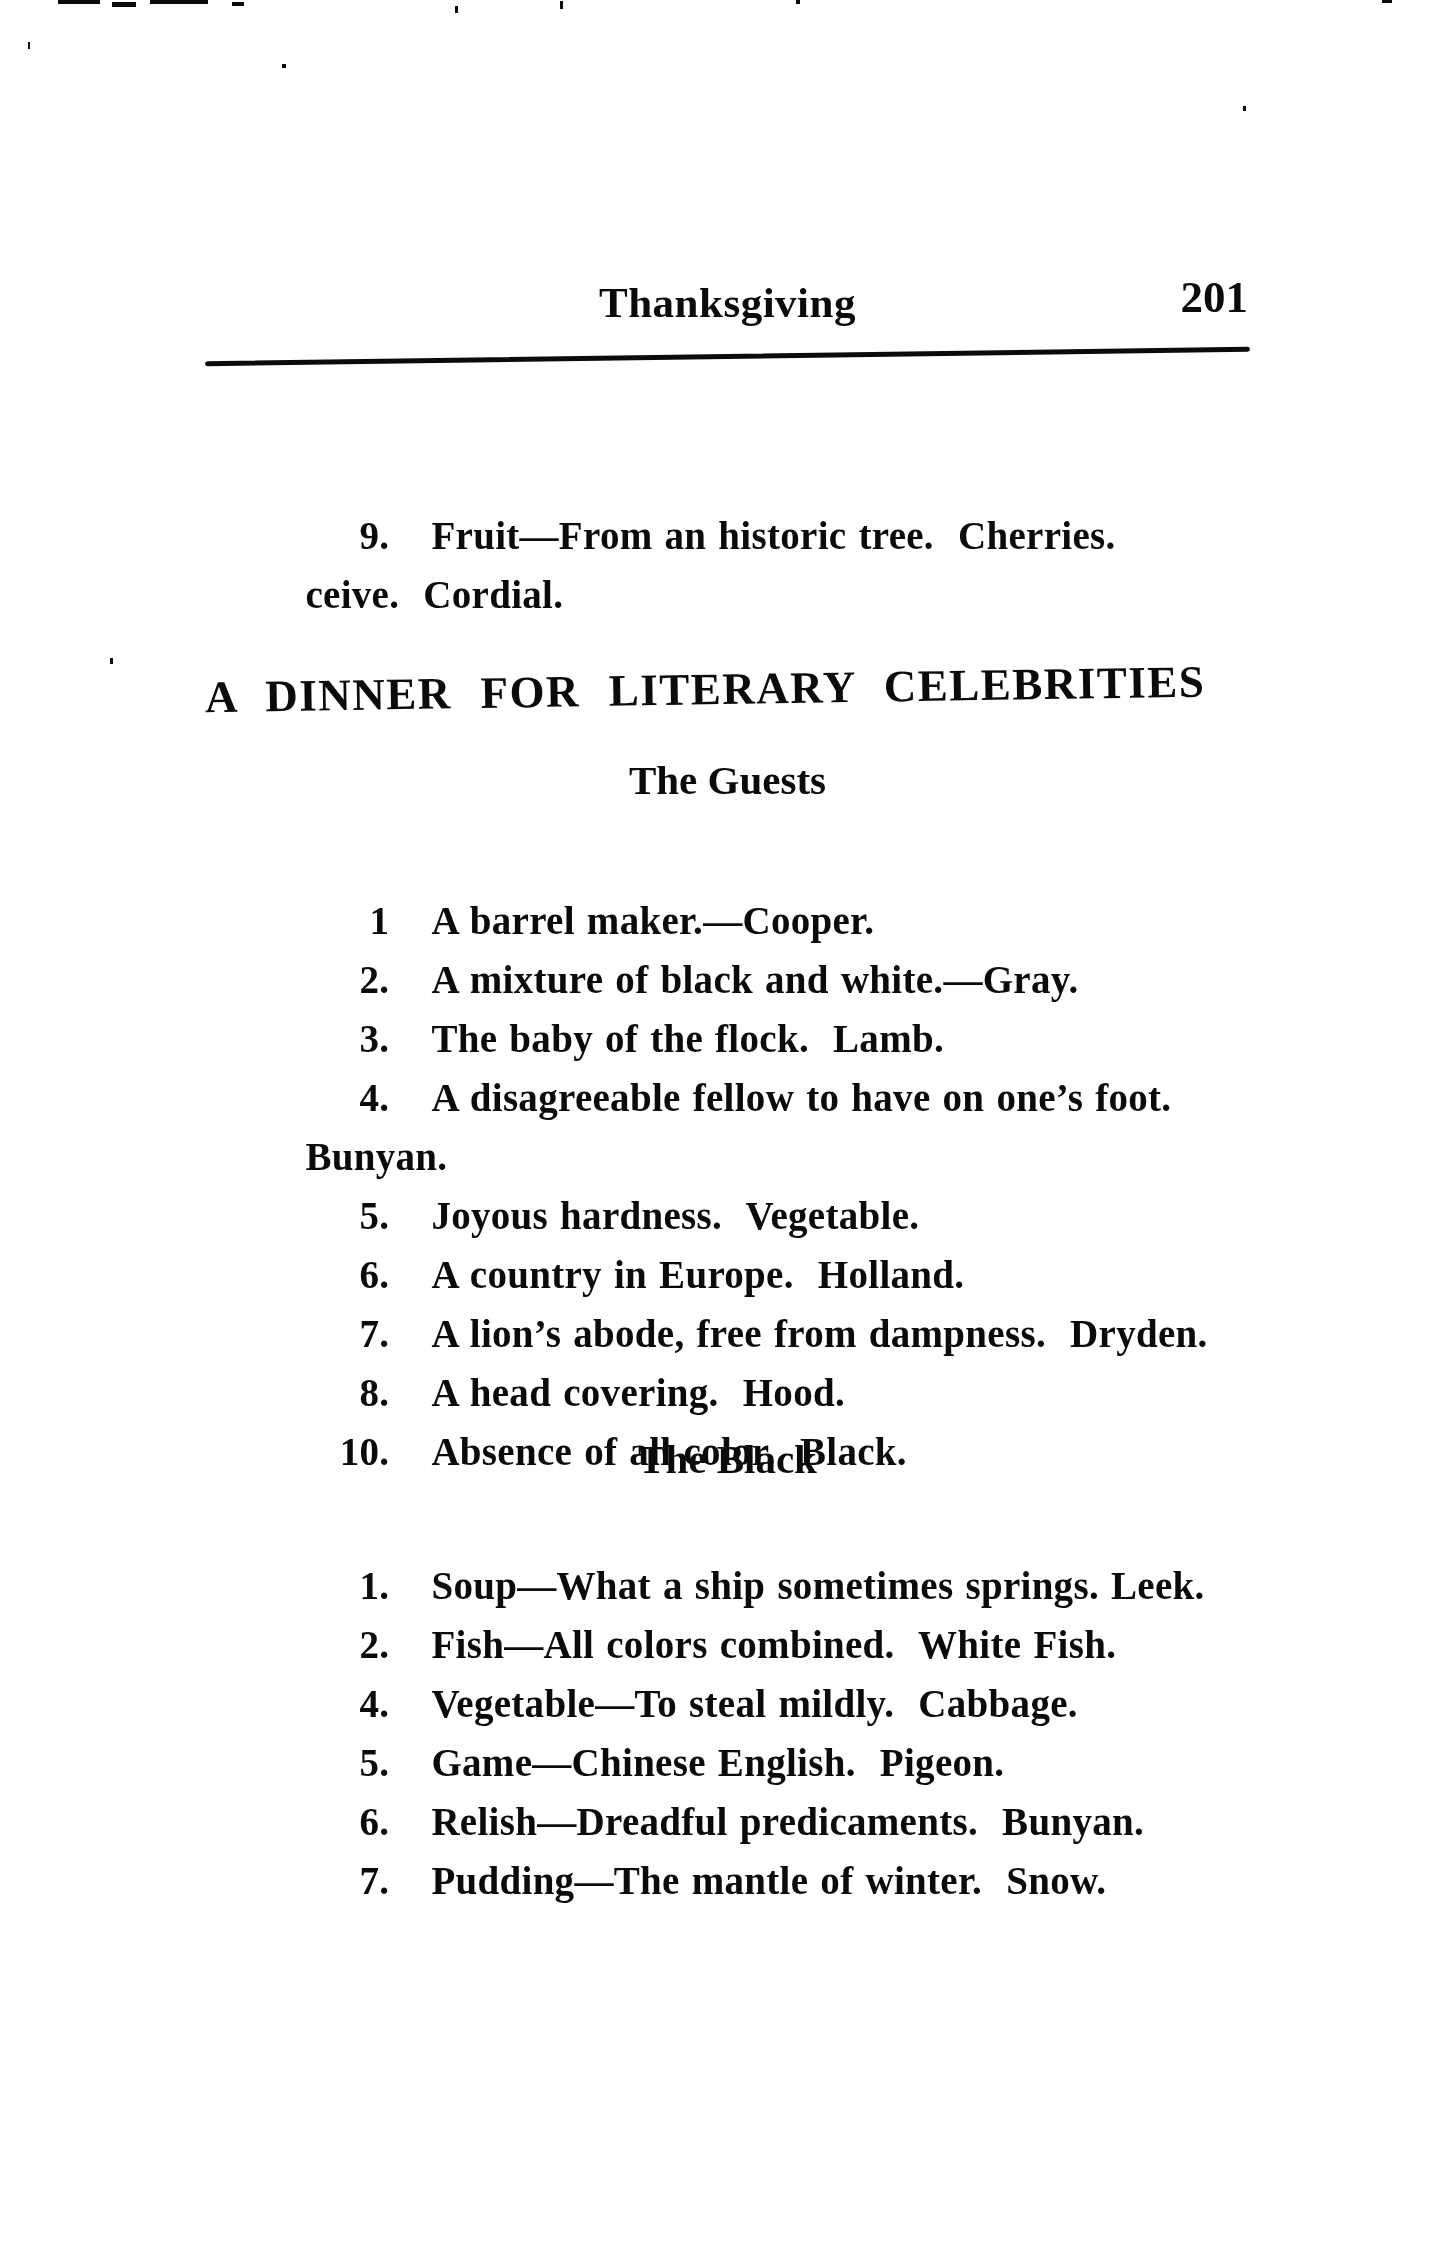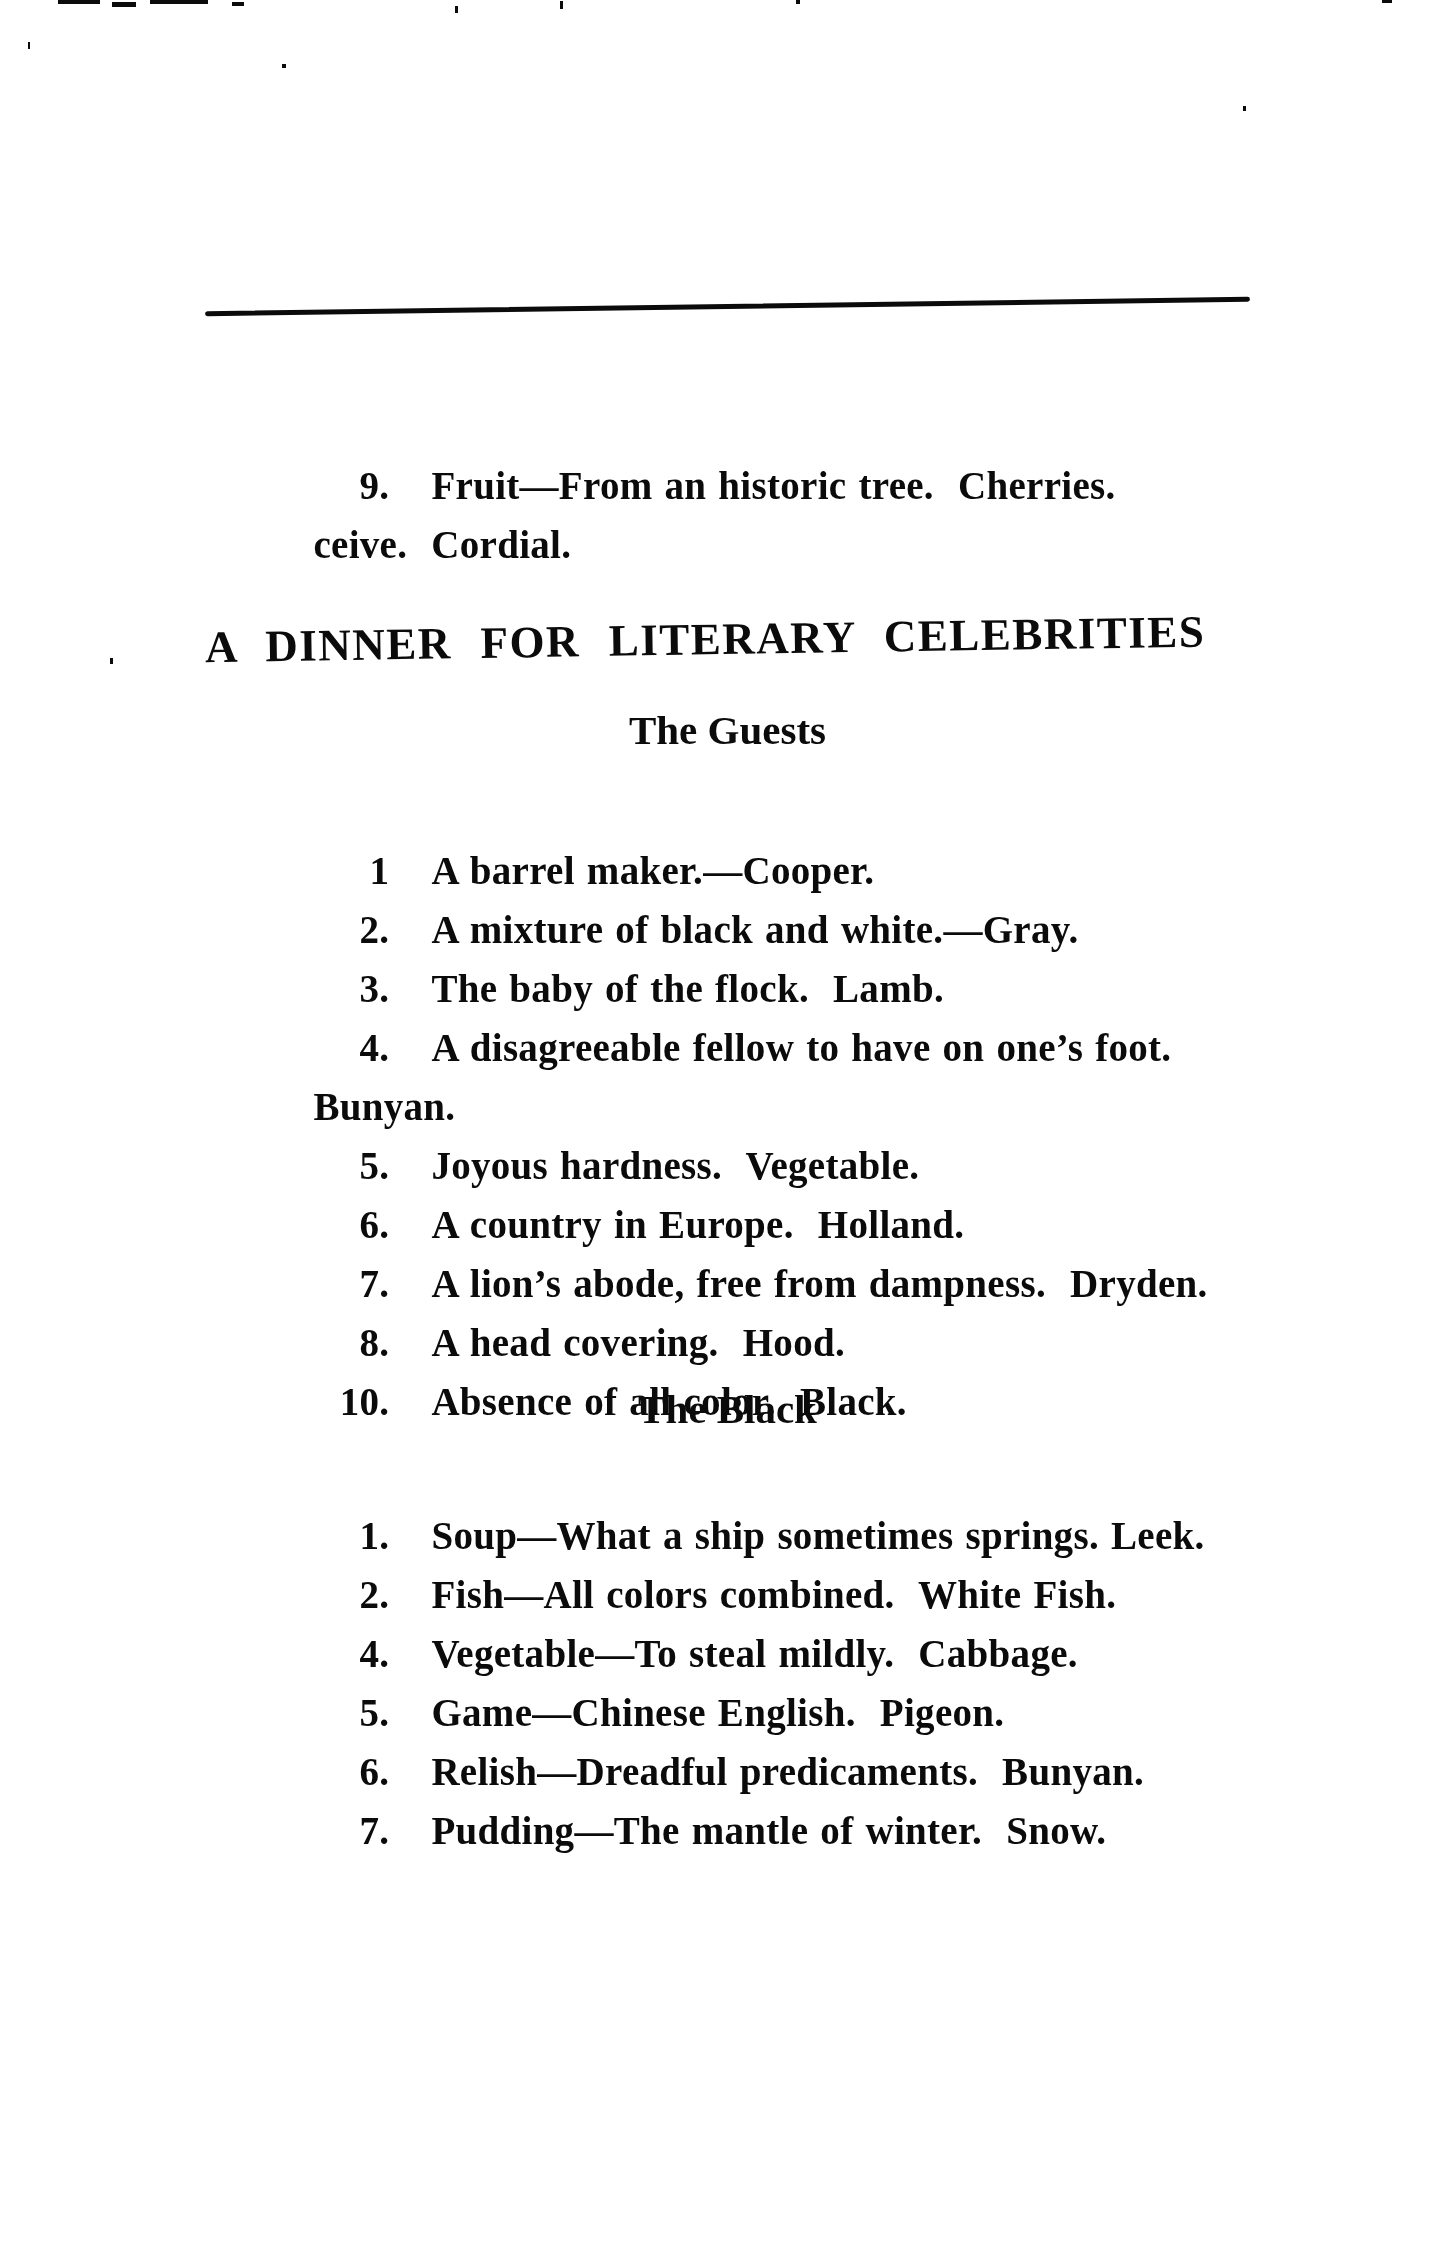--- a/index.html
+++ b/index.html
@@ -57,21 +57,21 @@
     letter-spacing: 0.3px;
     word-spacing: 2px;
     white-space: pre;
   }
   .num {
     display: inline-block;
     width: 88px;
     text-align: right;
   }
   .txt { margin-left: 42px; }
-  .cont .txt { margin-left: 12px; }
+  .cont .txt { margin-left: 4px; }
   .continued { margin-top: 88px; }
   .section-heading {
     margin-top: 94px;
     height: 60px;
     line-height: 60px;
     font-size: 45px;
     font-weight: 700;
     letter-spacing: 1.5px;
     word-spacing: 16px;
     transform: rotate(-0.9deg);
@@ -118,20 +118,24 @@
     <div class="speck s7"></div>
     <div class="speck s8"></div>
     <div class="speck s9"></div>
     <div class="speck s10"></div>
     <div class="speck s11"></div>
     <div class="speck s12"></div>
   </div>
 
   <div class="content">
 
+    <div class="header-row">
+      <span class="running-title">Thanksgiving</span>
+      <span class="page-number">201</span>
+    </div>
 
     <div class="rule"></div>
 
     <div class="continued">
       <div class="line">
         <span class="num">9.</span><span class="txt">Fruit—From an historic tree.  Cherries.</span>
       </div>
       <div class="line cont">
         <span class="txt">ceive.  Cordial.</span>
       </div>

